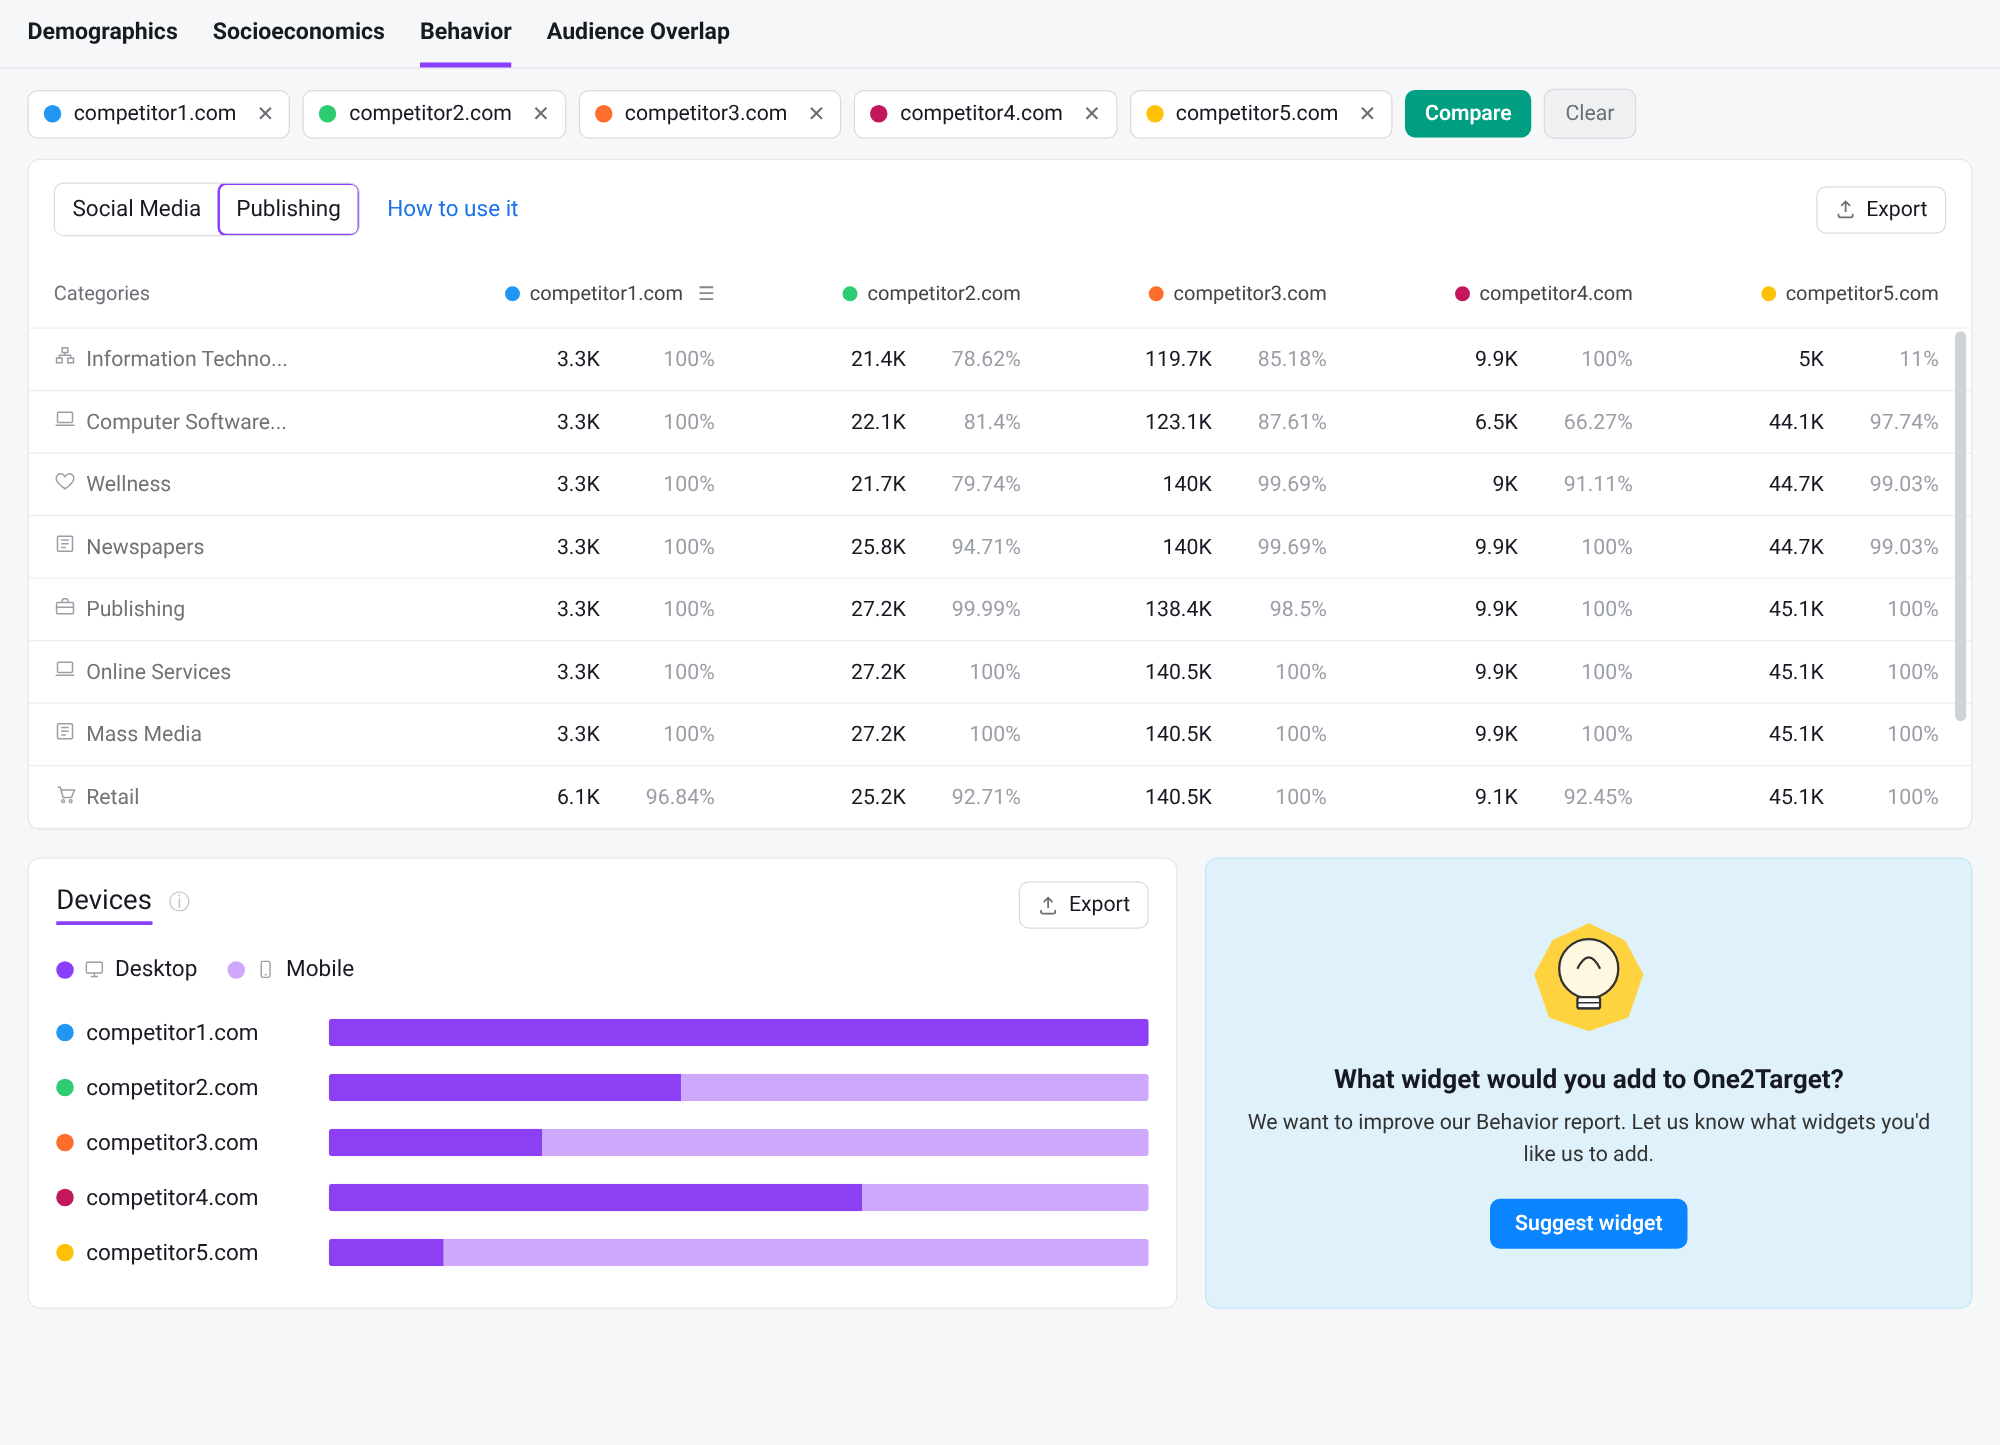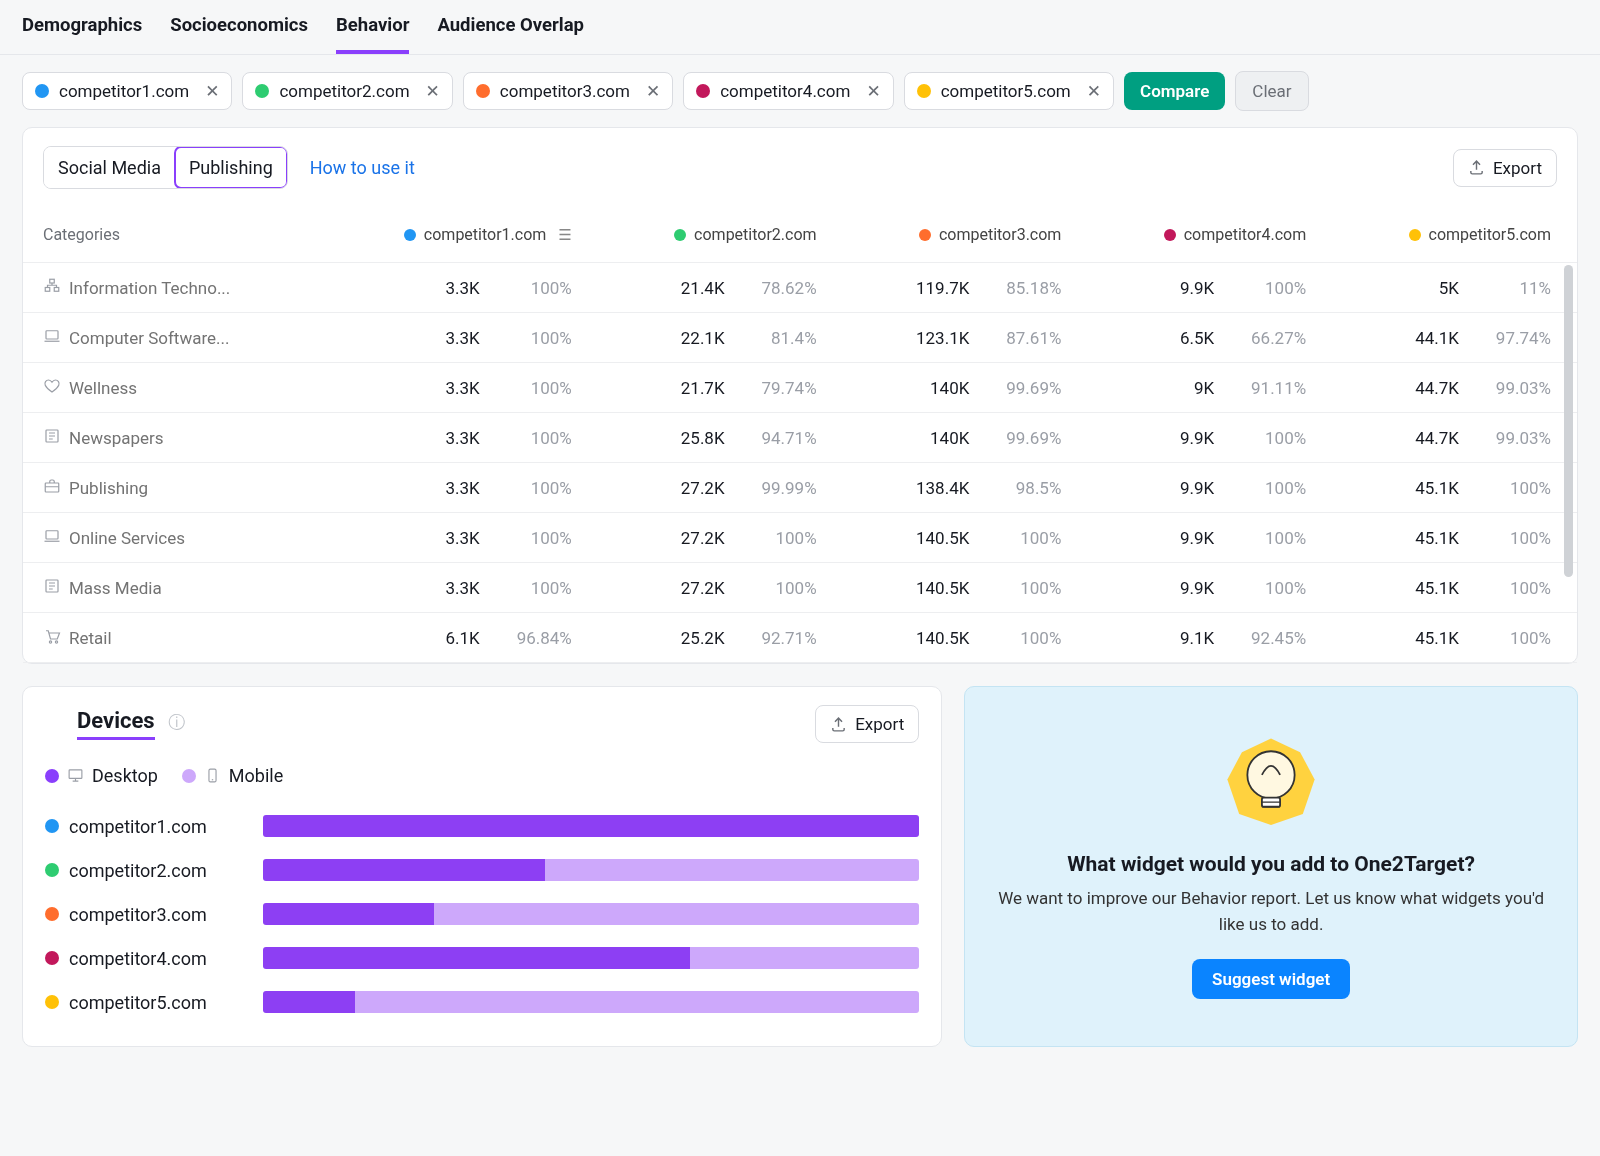--- a/index.html
+++ b/index.html
@@ -175,24 +175,23 @@
   }
   .devices-card {
     flex: 1 1 60%;
     background: #fff;
     border: 1px solid #e5e7eb;
     border-radius: 10px;
     padding: 18px 22px 22px 22px;
   }
   .devices-head { display: flex; align-items: center; justify-content: space-between; }
   .devices-title {
-    font-size: 22px; font-weight: 700;
+    font-size: 22px; font-weight: 400;
     border-bottom: 3px solid #8a3ffc; padding-bottom: 4px;
     display: inline-block;
-    margin-left: 32px;
   }
   .info-i { color: #bfc3c9; font-size: 17px; margin-left: 10px; }
   .dev-legend { display: flex; gap: 24px; margin: 22px 0 18px 0; font-size: 18px; }
   .dev-legend .dot { width: 14px; height: 14px; border-radius: 50%; display: inline-block; }
   .dev-legend .itm { display: flex; align-items: center; gap: 8px; }
 
   .dev-row { display: flex; align-items: center; gap: 18px; height: 44px; }
   .dev-label { display: flex; align-items: center; gap: 10px; width: 200px; font-size: 18px; }
   .dev-bar { flex: 1; height: 22px; border-radius: 3px; display: flex; overflow: hidden; }
   .bar-desktop { background: #8d3ff3; }

